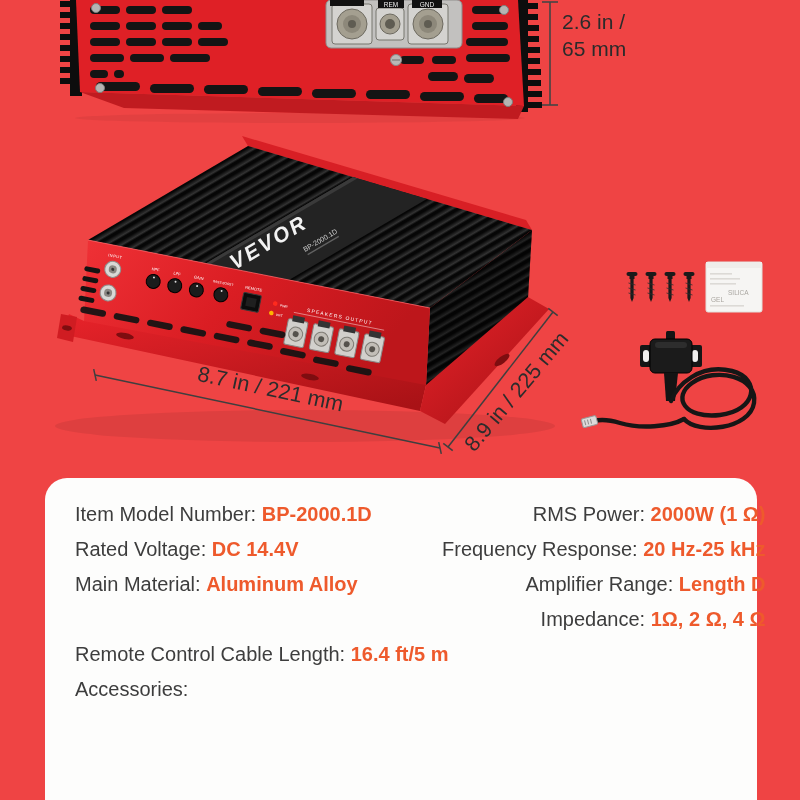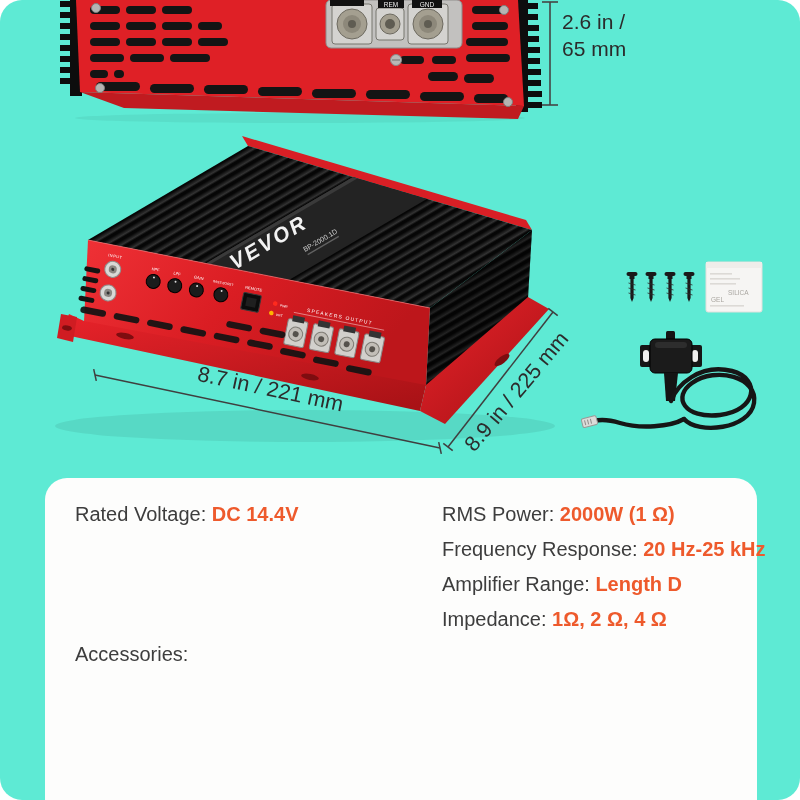--- a/index.html
+++ b/index.html
@@ -1,32 +1,32 @@
 <!DOCTYPE html>
 <html><head>
 <meta charset="utf-8">
 <style>
   html,body{margin:0;padding:0;}
   .canvas{
     position:relative;width:800px;height:800px;overflow:hidden;
-    background:#5eead4;font-family:"Liberation Sans",sans-serif;border-radius:22px;
+    background:#ef4444;font-family:"Liberation Sans",sans-serif;
   }
   .abs{position:absolute;}
   
   .dim-height{
     left:562px;top:8px;font-size:21px;line-height:27px;color:#2b2b2b;
   }
   
   .spec-panel{
     left:45px;top:478px;width:712px;height:360px;background:#fdfdfc;
     border-radius:22px;box-sizing:border-box;padding:19px 0 0 30px;
   }
   .spec-grid{display:flex;}
   .spec-col-left{width:367px;flex:none;}
-  .spec-col-right{flex:1;}
+  .spec-col-right{flex:1;text-align:right;}
   .spec-row{font-size:20px;line-height:35px;white-space:nowrap;}
   .spec-label{color:#3d3d3d;}
   .spec-value{color:#ee5a2c;font-weight:700;}
   svg text{font-family:"Liberation Sans",sans-serif;}
 </style>
 </head>
 <body>
 
 <div class="canvas">
 
@@ -369,25 +369,28 @@
         <line x1="5" y1="183" x2="5" y2="188" stroke="#8d8c8a" stroke-width="1"></line>
         <line x1="8" y1="183" x2="8" y2="188" stroke="#8d8c8a" stroke-width="1"></line>
         <line x1="11" y1="183" x2="11" y2="188" stroke="#8d8c8a" stroke-width="1"></line>
       </g>
     </g>
   </svg>
 
   <div class="abs spec-panel">
     <div class="spec-grid">
       <div class="spec-col-left">
+        <div class="spec-row"><span class="spec-label">Item Model Number: </span><span class="spec-value">BP-2000.1D</span></div>
         <div class="spec-row"><span class="spec-label">Rated Voltage: </span><span class="spec-value">DC 14.4V</span></div>
+        <div class="spec-row"><span class="spec-label">Main Material: </span><span class="spec-value">Aluminum Alloy</span></div>
       </div>
       <div class="spec-col-right">
         <div class="spec-row"><span class="spec-label">RMS Power: </span><span class="spec-value">2000W (1 Ω)</span></div>
         <div class="spec-row"><span class="spec-label">Frequency Response: </span><span class="spec-value">20 Hz-25 kHz</span></div>
         <div class="spec-row"><span class="spec-label">Amplifier Range: </span><span class="spec-value">Length D</span></div>
         <div class="spec-row"><span class="spec-label">Impedance: </span><span class="spec-value">1Ω, 2 Ω, 4 Ω</span></div>
       </div>
     </div>
+    <div class="spec-row"><span class="spec-label">Remote Control Cable Length: </span><span class="spec-value">16.4 ft/5 m</span></div>
     <div class="spec-row"><span class="spec-label">Accessories:</span><span class="spec-value"></span></div>
   </div>
 
 </div>
 
 </body></html>

